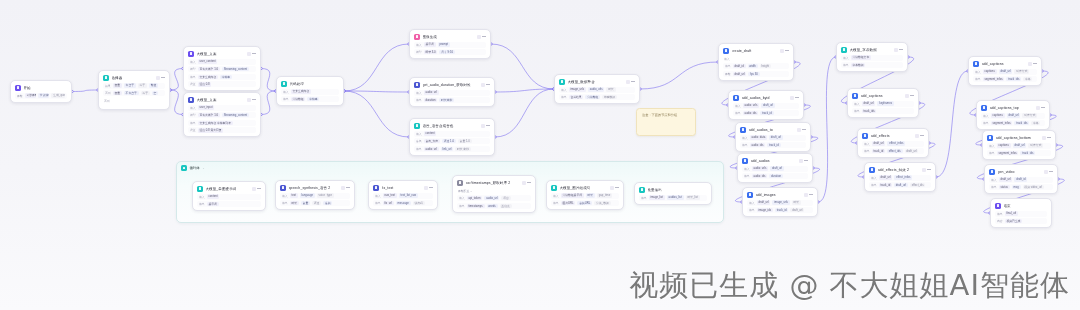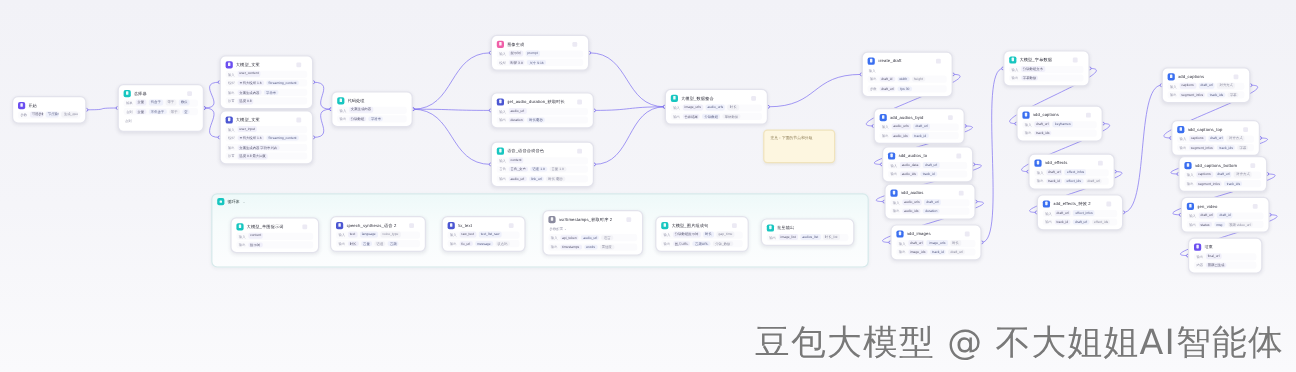--- a/index.html
+++ b/index.html
@@ -868,14 +868,14 @@
           <div class="chip v">audios_list</div>
           <div class="chip g">时长_list</div>
         </div>
       </div>
     </div>
   <div id="sticky-layer">
       <div class="sticky" style="left: 636px; top: 108px; width: 60px; height: 28px; background: rgb(253, 246, 224); border-color: rgb(240, 227, 188);">
         <div class="stext">注意：下面的节点和分组</div>
       </div>
     </div>
-  <div id="watermark">豆包大模型 @ 不大姐姐AI智能体</div>
+  <div id="watermark">视频已生成 @ 不大姐姐AI智能体</div>
 </div>
 
 </body></html>

